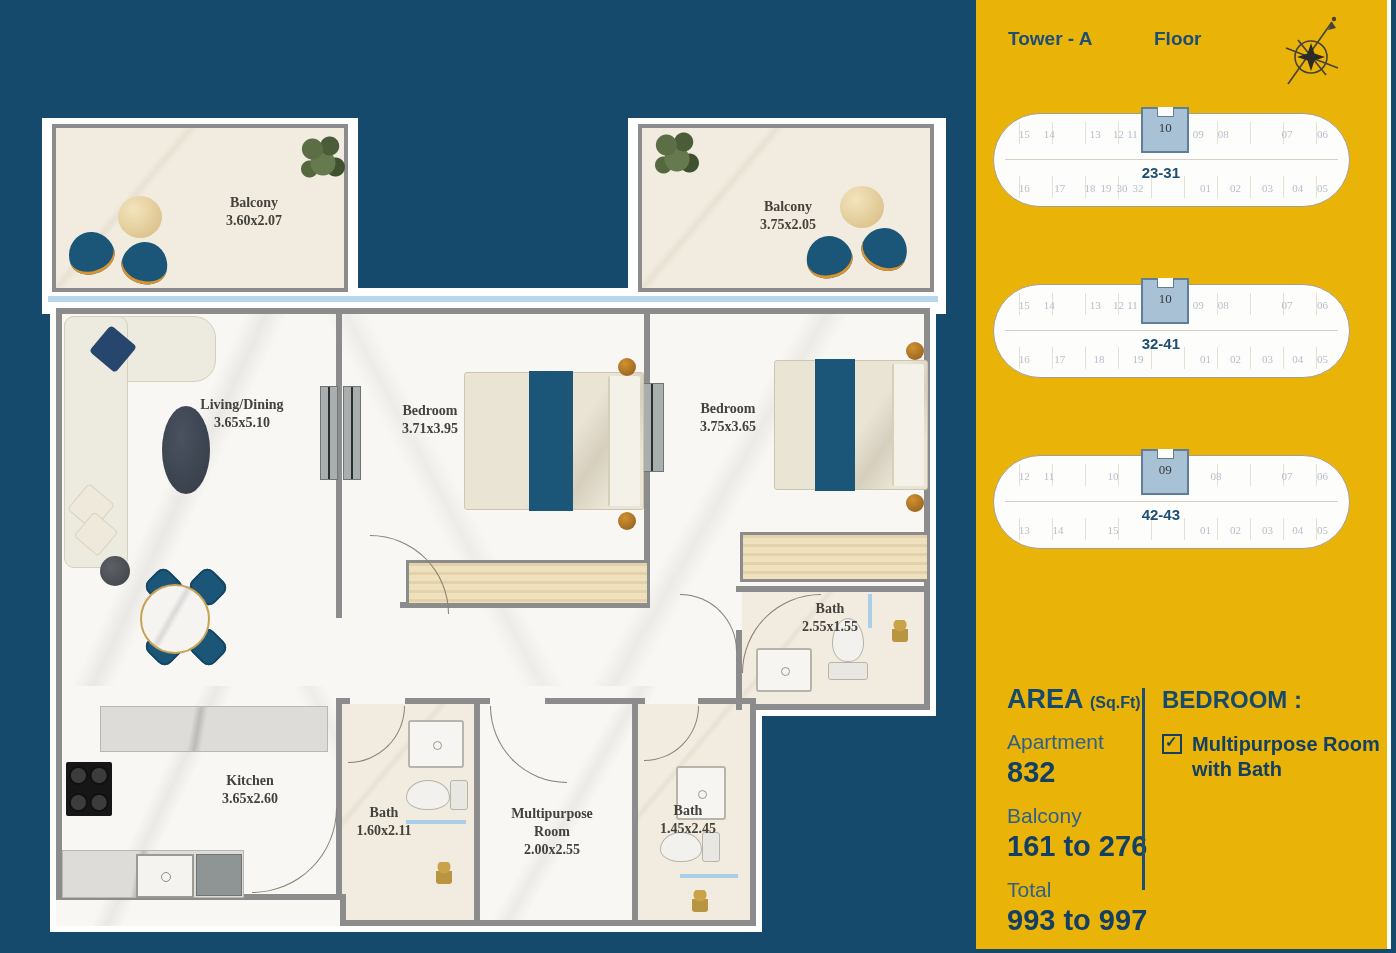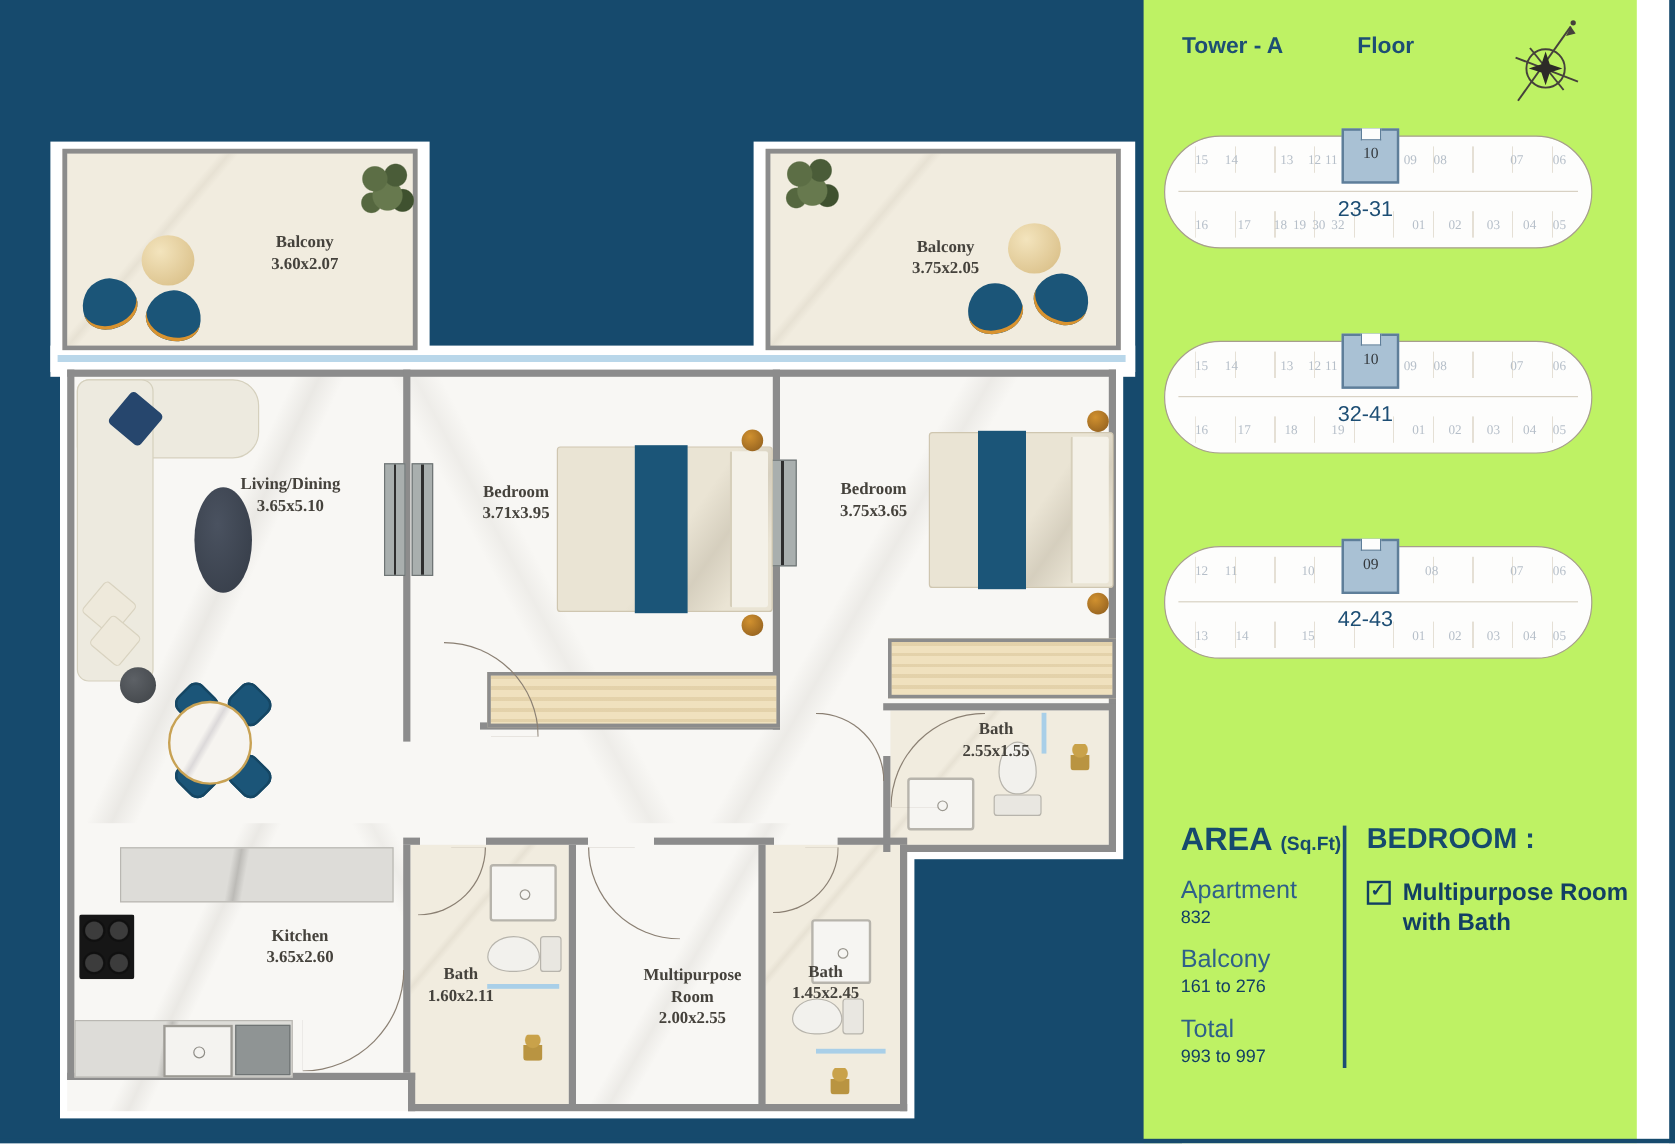--- a/index.html
+++ b/index.html
@@ -74,37 +74,37 @@
   .dishwasher{position:absolute;background:#8f9494;border:1px solid #6f7474;}
   .bsink{position:absolute;background:#f6f5f2;border:2px solid #b7b4ac;border-radius:3px;}
   .bsink:after{content:'';position:absolute;left:50%;top:50%;width:7px;height:7px;margin:-3.5px 0 0 -3.5px;border:1.5px solid #9a978f;border-radius:50%;}
   .toilet-bowl{position:absolute;background:#f2f1ed;border:1.5px solid #b7b4ac;border-radius:50% 50% 45% 45%/58% 58% 42% 42%;}
   .toilet-tank{position:absolute;background:#e9e7e1;border:1.5px solid #b7b4ac;border-radius:3px;}
   .gold{position:absolute;width:16px;height:22px;background:
      radial-gradient(circle at 50% 22%,#c9a24a 0 6px,rgba(0,0,0,0) 7px),
      linear-gradient(180deg,rgba(0,0,0,0) 40%,#b99441 40% 100%);border-radius:3px;}
 
   
-  .right{position:absolute;left:953px;top:0;width:411px;height:953px;background:#bef264;}
+  .right{position:absolute;left:976px;top:0;width:411px;height:953px;background:#eab308;}
   .hlabel{position:absolute;font-size:19px;font-weight:bold;color:#1d4e74;}
   .plate{position:absolute;left:17px;width:355px;height:92px;border:1.5px solid #a79e8e;border-radius:50px;background:#fdfdfc;}
   .pmid{position:absolute;left:3%;right:3%;top:49%;height:1px;background:#d8d1c3;}
   .pband{position:absolute;left:7%;right:7%;height:24%;background:repeating-linear-gradient(90deg,#ddd6c8 0 1px,rgba(0,0,0,0) 1px 33px);opacity:.75;}
   .pband.t{top:9%;} .pband.b{bottom:9%;}
   .un{position:absolute;font-family:"Liberation Serif",serif;font-size:11px;color:#b6bfc9;}
   .ut{top:14px;} .ub{bottom:12px;}
   .hlunit{position:absolute;left:41.5%;top:-7px;width:13.5%;height:46px;background:#a9c1d4;border:2px solid #5e7e99;
           text-align:center;font-family:"Liberation Serif",serif;font-size:13px;color:#34393d;padding-top:11px;box-sizing:border-box;}
   .hlunit:before{content:'';position:absolute;left:32%;top:-2px;width:34%;height:9px;background:#fdfdfc;
           border:1.5px solid #5e7e99;border-top:none;}
-  .prange{position:absolute;left:47%;transform:translateX(-50%);top:50px;font-size:18px;font-weight:normal;color:#1d4e74;}
+  .prange{position:absolute;left:47%;transform:translateX(-50%);top:50px;font-size:15px;font-weight:bold;color:#1d4e74;}
   .area-h{position:absolute;font-size:27px;font-weight:bold;color:#164a6d;white-space:nowrap;}
   .area-h .u{font-size:16px;}
   .ai-label{font-size:21px;color:#2f6089;}
-  .ai-value{font-size:15px;font-weight:normal;color:#123f63;margin:2px 0 15px 0;}
+  .ai-value{font-size:29px;font-weight:bold;color:#123f63;margin:2px 0 15px 0;}
   .vdiv{position:absolute;background:#1d4e74;}
   .feat-h{position:absolute;font-size:24px;font-weight:bold;color:#164a6d;}
   .feat-item{position:absolute;display:flex;gap:10px;}
   .cbx{width:16px;height:16px;border:2.5px solid #123f63;position:relative;flex:0 0 auto;margin-top:2px;}
   .cbx:after{content:'✓';position:absolute;left:1px;top:-3px;font-size:15px;font-weight:bold;color:#123f63;}
   .feat-label{font-size:20px;font-weight:bold;color:#123f63;width:210px;line-height:1.25;}
   .edge-r{position:absolute;right:0;top:0;width:5px;height:953px;background:#164a6d;}
   .edge-b{position:absolute;left:0;bottom:0;width:1396px;height:4px;background:#164a6d;}
 </style>
 </head>
@@ -254,21 +254,21 @@
         <span>2.55x1.55</span>
       </div>
       <div class="rlabel" style="left:210px;top:670px">
         <span>Kitchen</span>
         <span>3.65x2.60</span>
       </div>
       <div class="rlabel" style="left:344px;top:702px">
         <span>Bath</span>
         <span>1.60x2.11</span>
       </div>
-      <div class="rlabel wrap" style="left:537px;top:712px">
+      <div class="rlabel wrap" style="left:512px;top:712px">
         <span>Multipurpose Room</span>
         <span>2.00x2.55</span>
       </div>
       <div class="rlabel" style="left:648px;top:700px">
         <span>Bath</span>
         <span>1.45x2.45</span>
       </div>
     </div>
   </div>
 

